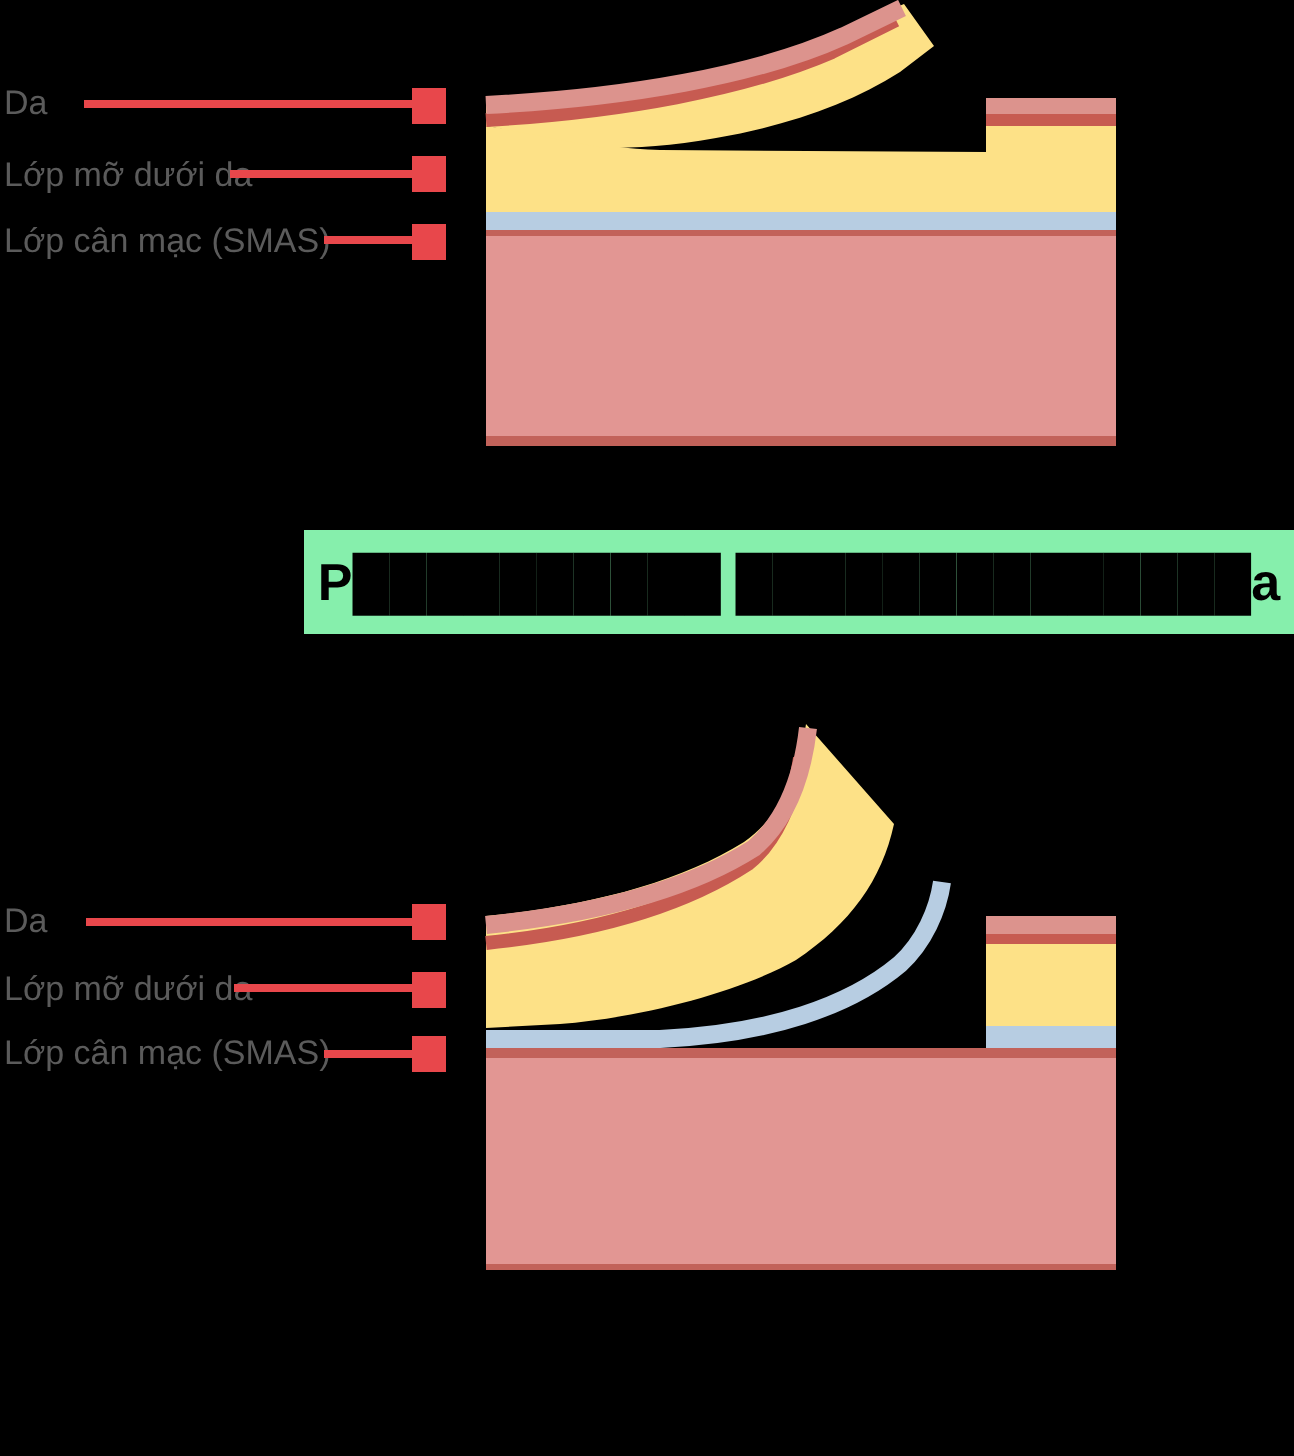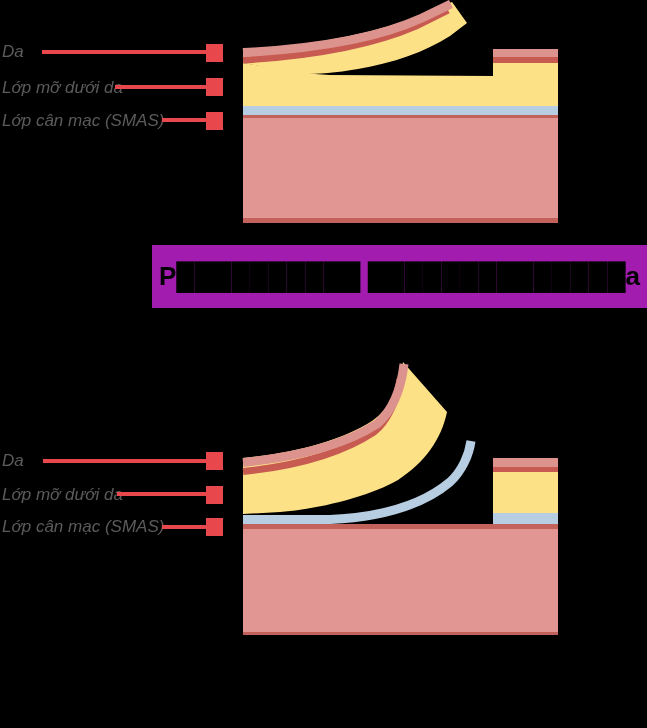--- a/index.html
+++ b/index.html
@@ -4,27 +4,26 @@
 <style>
   html,body{margin:0;padding:0;background:#000;}
   #stage{
     position:relative;width:647px;height:728px;background:#000;overflow:hidden;
     font-family:"Liberation Sans","DejaVu Sans",sans-serif;
   }
   #diagram-svg{position:absolute;left:0;top:0;}
   .layer-label{
     position:absolute;left:2px;color:#5b5b5b;font-size:17px;line-height:18px;
     white-space:nowrap;
-    font-style:italic;
   }
   .lead-line{position:absolute;height:4px;background:#e8474b;}
   .marker{position:absolute;width:17px;height:18px;background:#e8474b;}
   .banner{
-    position:absolute;left:152px;width:495px;height:63px;background:#a21caf;
-    display:flex;align-items:center;justify-content:center;
+    position:absolute;left:152px;width:495px;height:52px;background:#86efac;
+    display:flex;align-items:center;justify-content:center;margin-top:20px;
   }
   .banner-text{
     color:#000;font-weight:bold;font-size:26px;white-space:nowrap;
     letter-spacing:0px;
   }
 </style>
 </head>
 <body>
 
 <div id="stage">

